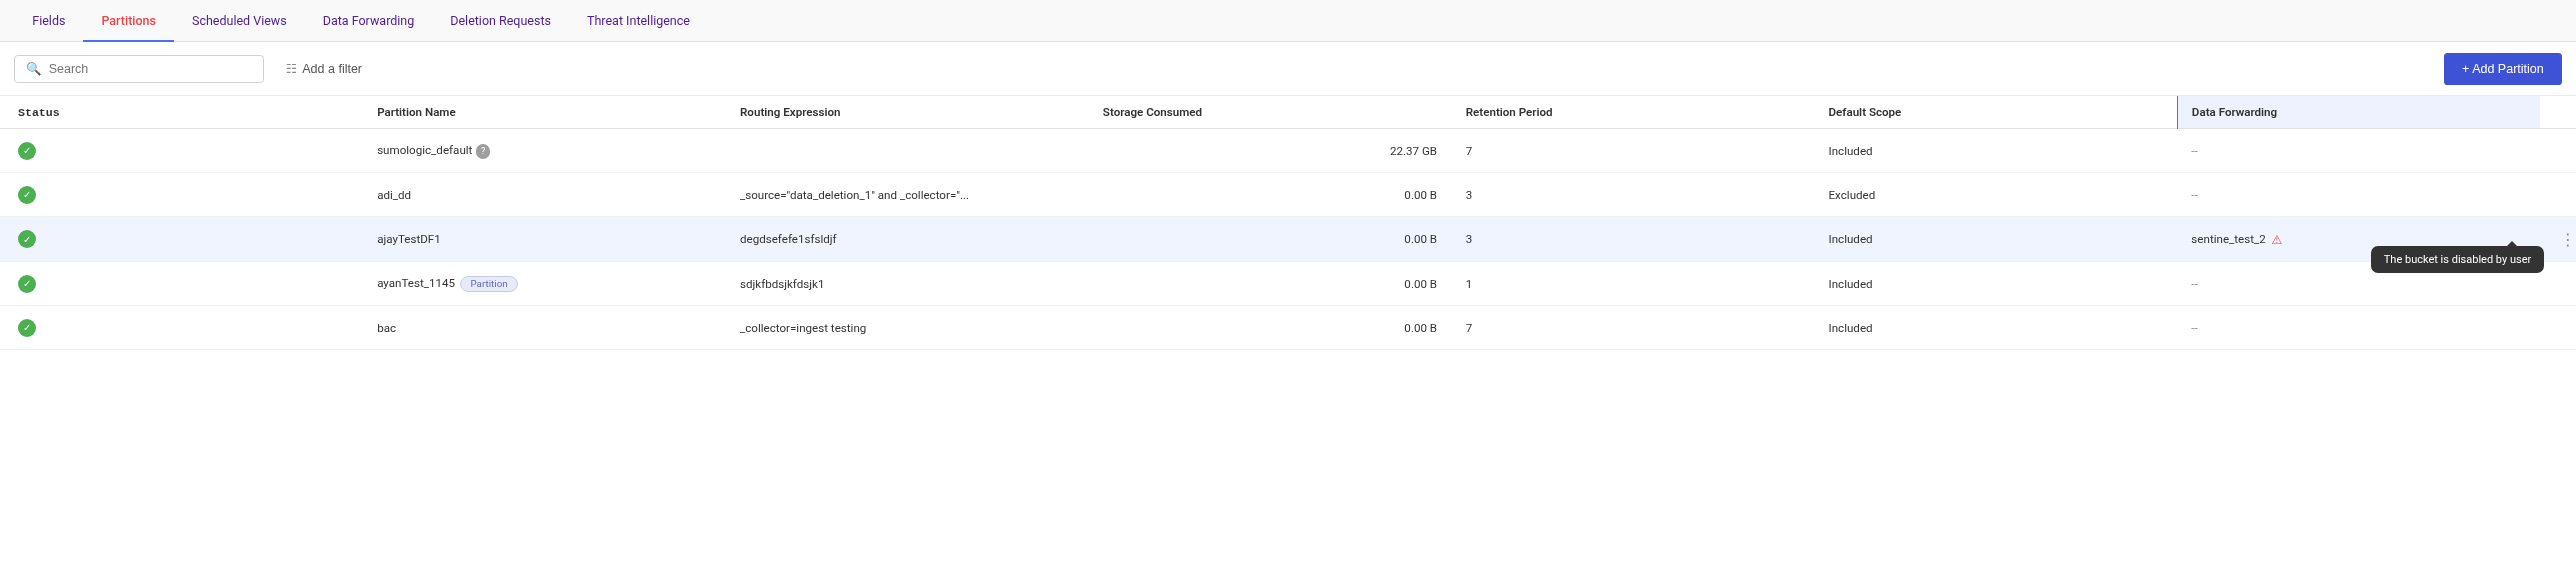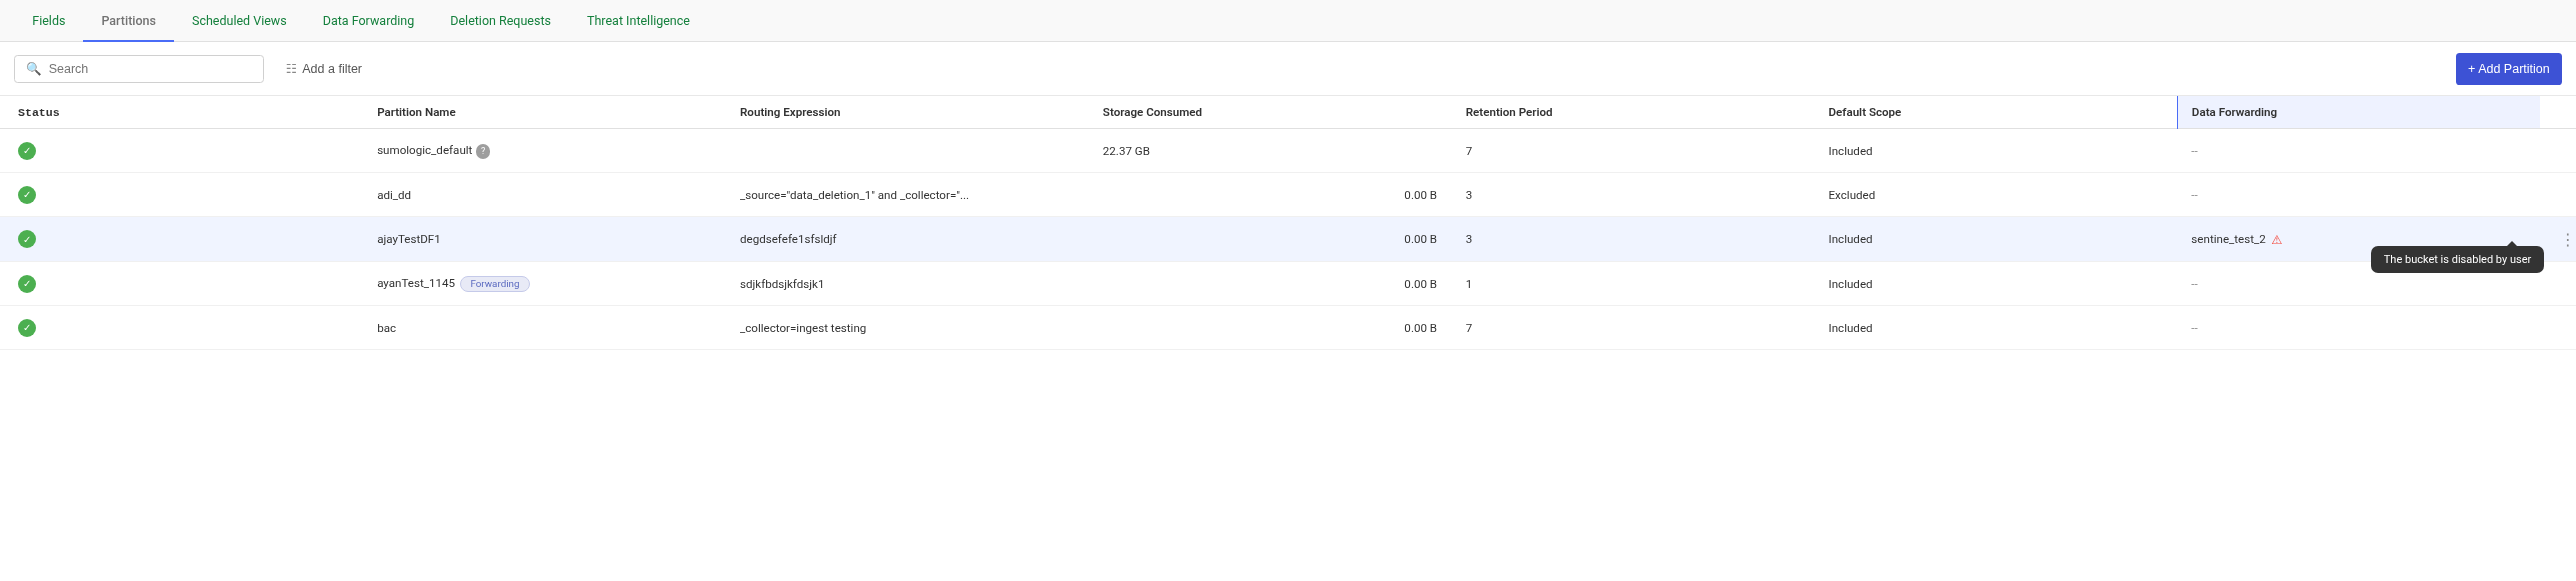--- a/index.html
+++ b/index.html
@@ -14,28 +14,28 @@
     .tab-bar {
       display: flex;
       align-items: center;
       border-bottom: 0.9px solid #e0e0e0;
       padding: 0 14.3px;
       background: #f9f9f9;
     }
     .tab-item {
       padding: 12.5px 18px;
       cursor: pointer;
-      color: #15803d;
+      color: #4c1d95;
       font-size: 12.5px;
       border-bottom: 2.7px solid transparent;
       margin-bottom: -0.9px;
       white-space: nowrap;
     }
     .tab-item.active {
-      color: #737373;
+      color: #ef4444;
       border-bottom: 2.7px solid #4a6cf7;
       font-weight: 500;
     }
 
     
     .toolbar {
       display: flex;
       align-items: center;
       padding: 10.7px 14.3px;
       gap: 10.7px;
@@ -79,21 +79,21 @@
     }
     .spacer { flex: 1; }
     .add-partition-btn {
       display: flex;
       align-items: center;
       gap: 5.4px;
       background: #3d52d5;
       color: #fff;
       border: none;
       border-radius: 3.6px;
-      padding: 9px 12px;
+      padding: 9px 18px;
       font-size: 12.5px;
       cursor: pointer;
       font-weight: 500;
       white-space: nowrap;
     }
 
     
     .table-wrapper {
       overflow-x: auto;
     }
@@ -257,21 +257,21 @@
           <th>Default Scope</th>
           <th class="highlighted">Data Forwarding</th>
           <th style="width: 36px;"></th>
         </tr>
     </thead>
     <tbody id="table-body">
         <tr>
           <td class="col-status"><span class="status-icon">✓</span></td>
           <td class="col-name"><span>sumologic_default</span><span class="help-icon">?</span></td>
           <td class="col-routing"></td>
-          <td class="col-storage" style="text-align: left;">22.37 GB</td>
+          <td class="col-storage" style="text-align: right;">22.37 GB</td>
           <td class="col-retention">7</td>
           <td class="col-scope">Included</td>
           <td class="col-forwarding dash-cell">--</td>
           <td></td>
         </tr>
         <tr>
           <td class="col-status"><span class="status-icon">✓</span></td>
           <td class="col-name"><span>adi_dd</span></td>
           <td class="col-routing">_source="data_deletion_1" and _collector="...</td>
           <td class="col-storage" style="text-align: right;">0.00 B</td>
@@ -291,21 +291,21 @@
             <div class="forwarding-warning">
               <span>sentine_test_2</span>
               <span class="warning-icon">⚠</span>
               <div class="tooltip-box">The bucket is disabled by user</div>
             </div>
           </td>
           <td><span class="three-dots">⋮</span></td>
         </tr>
         <tr>
           <td class="col-status"><span class="status-icon">✓</span></td>
-          <td class="col-name"><span>ayanTest_1145</span><span class="compliance-badge">Forwarding</span></td>
+          <td class="col-name"><span>ayanTest_1145</span><span class="compliance-badge">Partition</span></td>
           <td class="col-routing">sdjkfbdsjkfdsjk1</td>
           <td class="col-storage" style="text-align: right;">0.00 B</td>
           <td class="col-retention">1</td>
           <td class="col-scope">Included</td>
           <td class="col-forwarding dash-cell">--</td>
           <td></td>
         </tr>
         <tr>
           <td class="col-status"><span class="status-icon">✓</span></td>
           <td class="col-name"><span>bac</span></td>

